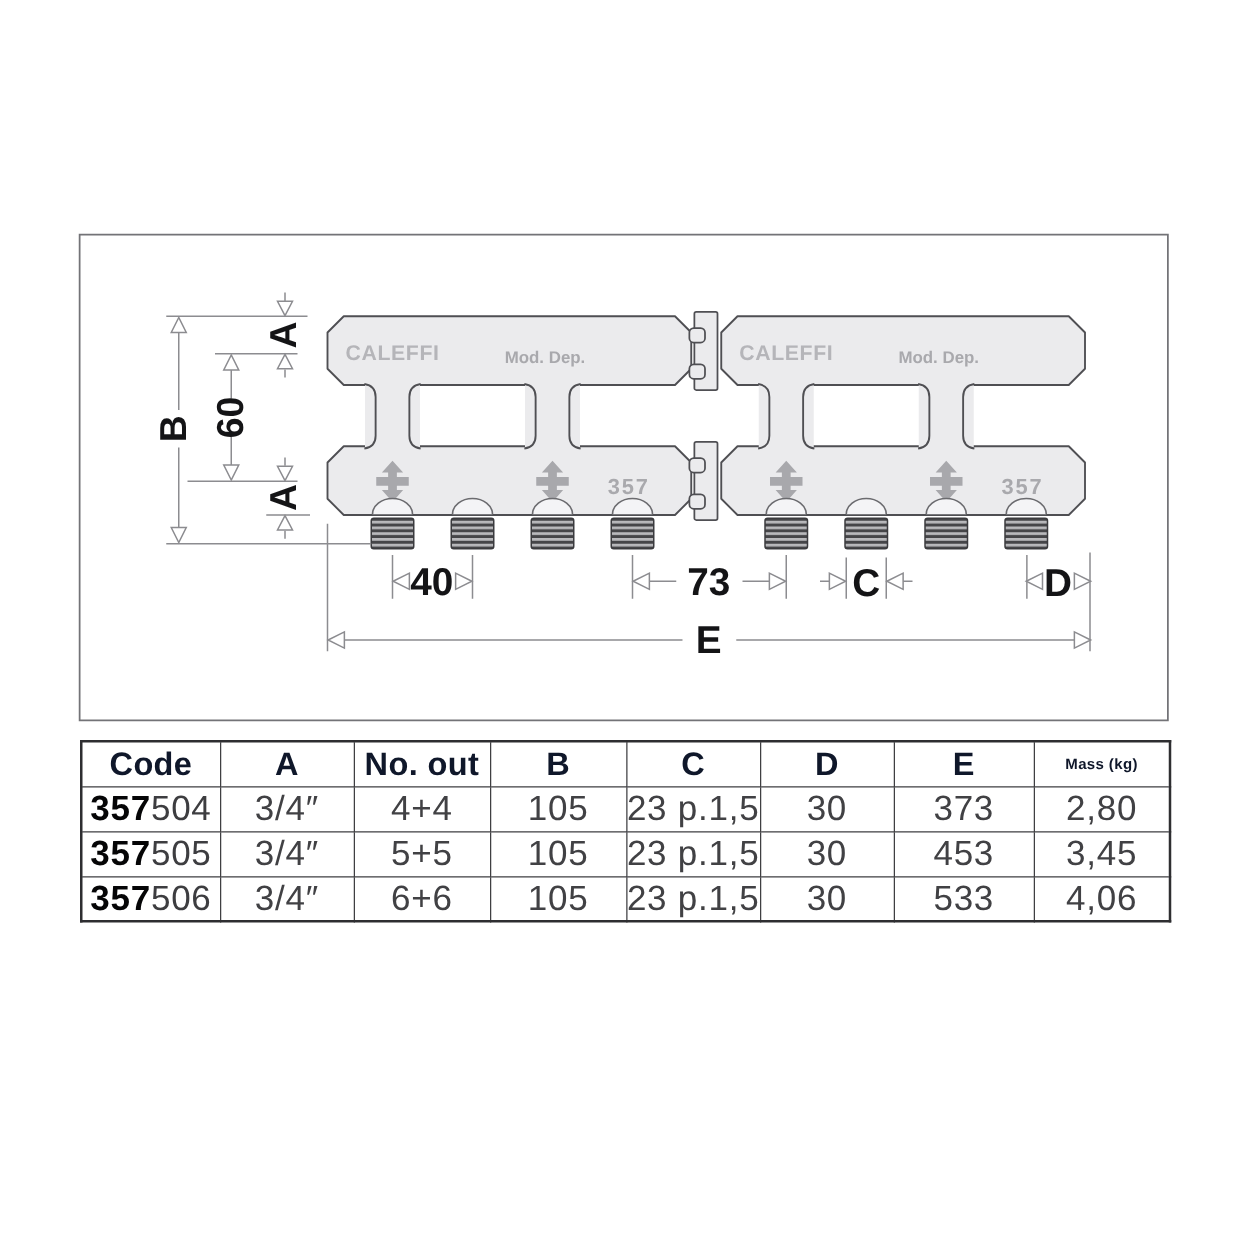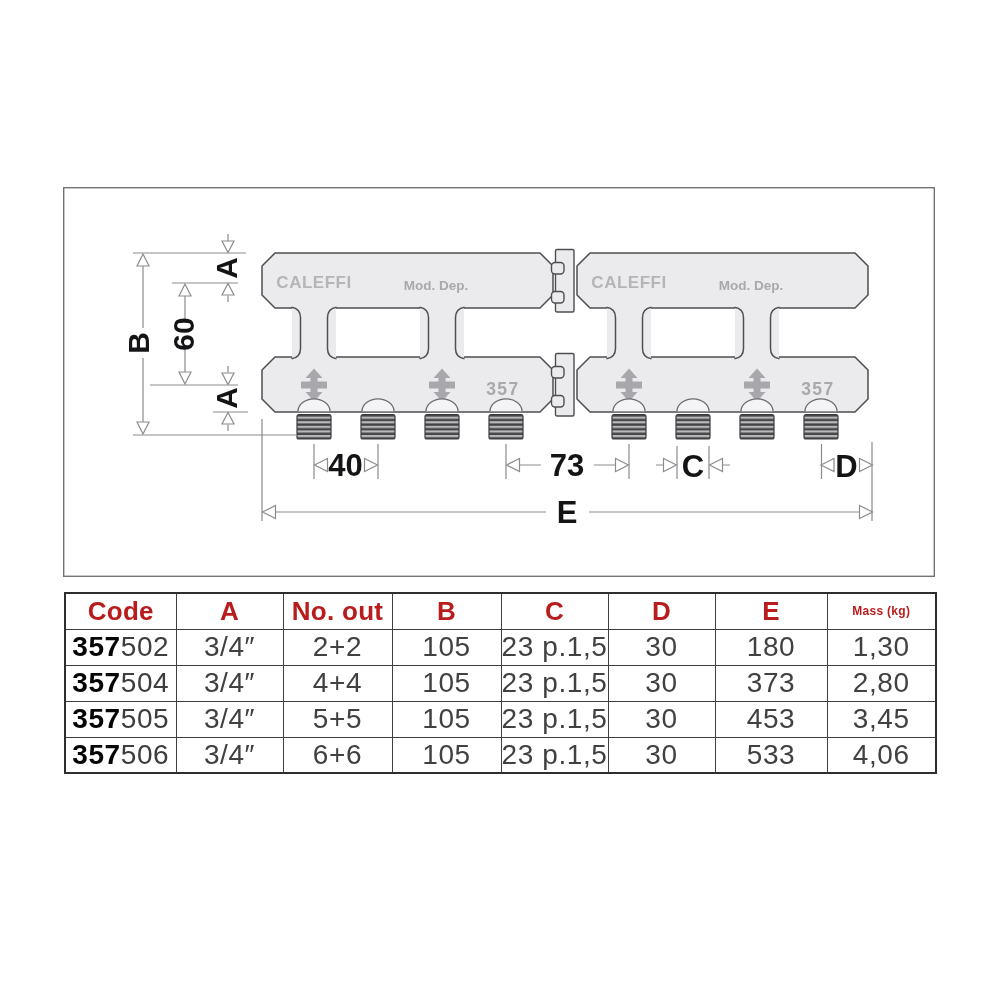--- a/index.html
+++ b/index.html
@@ -18,21 +18,21 @@
   .brand{font:bold 17px "Liberation Sans",sans-serif;fill:#b5b5b9;letter-spacing:.5px;text-anchor:middle;}
   .modlbl{font:bold 13.5px "Liberation Sans",sans-serif;fill:#a9a9ad;text-anchor:middle;}
   .series{font:bold 17.5px "Liberation Sans",sans-serif;fill:#a9a9ad;letter-spacing:1.5px;text-anchor:middle;}
   .flow{fill:#a8a8ac;}
   
   .spec-table{position:absolute;left:64px;top:592px;border-collapse:collapse;table-layout:fixed;
               width:871px;background:#fff;border:2.5px solid #2e2e31;}
   .spec-table th,.spec-table td{border:1.4px solid #3f3f42;text-align:center;vertical-align:middle;
               white-space:nowrap;overflow:hidden;padding:0;}
   .spec-table tr{height:36px;}
-  .spec-table th{font-size:26px;font-weight:bold;color:#b91c1c;letter-spacing:.3px;}
+  .spec-table th{font-size:26px;font-weight:bold;color:#0f172a;letter-spacing:.3px;}
   .spec-table th.small{font-size:12px;}
   .spec-table td{font-size:28px;font-weight:400;color:#414144;letter-spacing:.6px;}
   .spec-table td.code b{font-weight:700;color:#050506;}
   .spec-table td.code span{color:#3d3d40;}
 </style>
 </head>
 <body>
 
 <div class="sheet">
 
@@ -161,30 +161,20 @@
         <th>No. out</th>
         <th>B</th>
         <th>C</th>
         <th>D</th>
         <th>E</th>
         <th class="small">Mass (kg)</th>
       </tr>
     </thead>
     <tbody>
       <tr>
-        <td class="code"><b>357</b><span>502</span></td>
-        <td>3/4″</td>
-        <td>2+2</td>
-        <td>105</td>
-        <td>23 p.1,5</td>
-        <td>30</td>
-        <td>180</td>
-        <td>1,30</td>
-      </tr>
-      <tr>
         <td class="code"><b>357</b><span>504</span></td>
         <td>3/4″</td>
         <td>4+4</td>
         <td>105</td>
         <td>23 p.1,5</td>
         <td>30</td>
         <td>373</td>
         <td>2,80</td>
       </tr>
       <tr>

